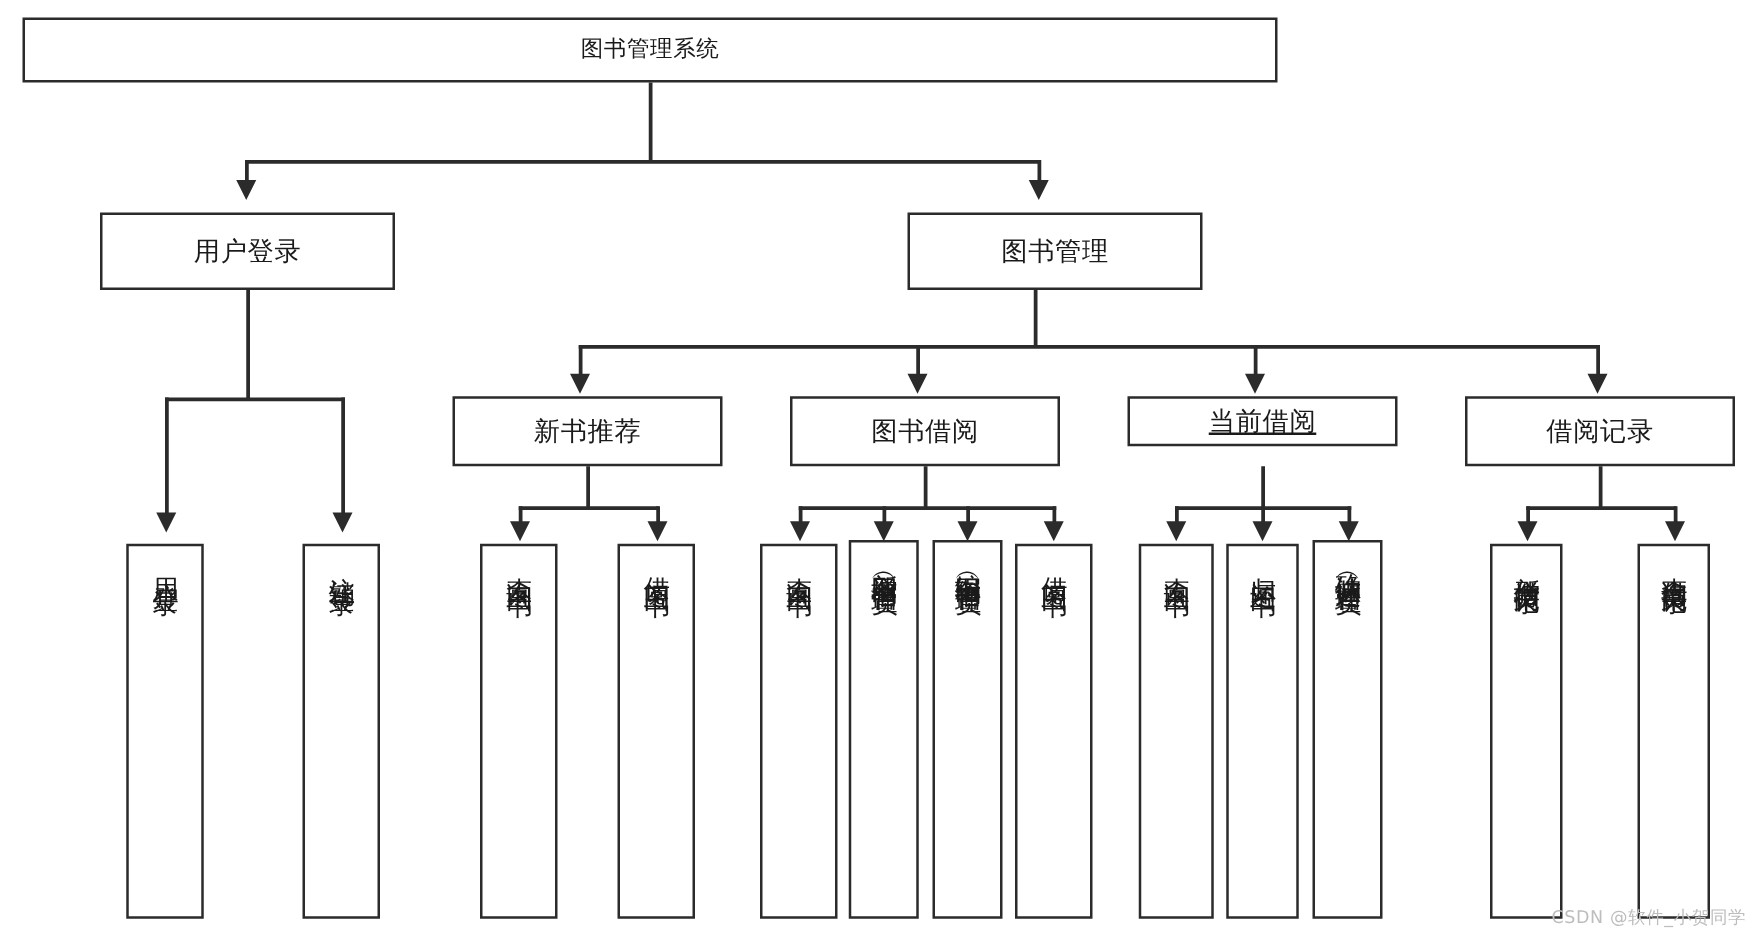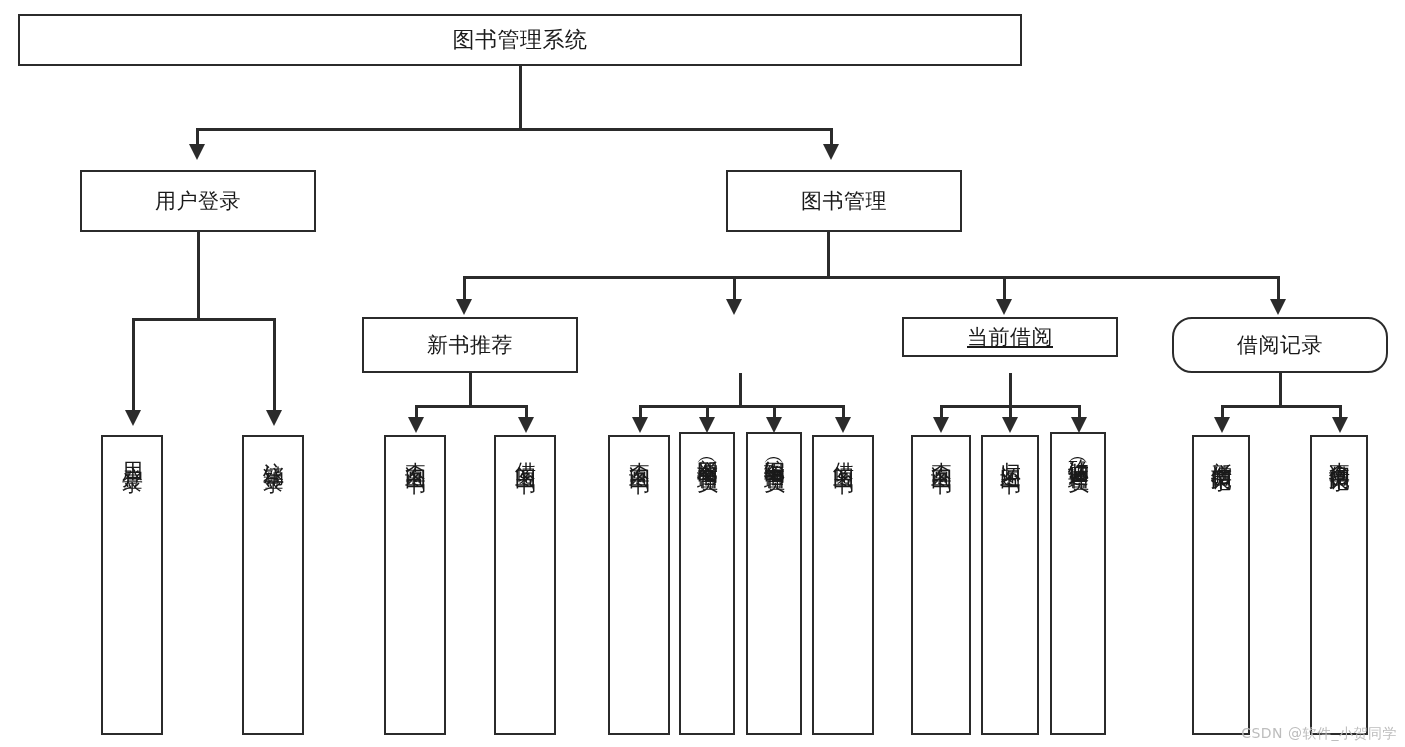--- a/index.html
+++ b/index.html
@@ -28,21 +28,21 @@
   .node .lbl {
     line-height: 1.18;
     text-align: center;
     white-space: nowrap;
   }
   
   .h-node .lbl {
     font-size: 21px;
     letter-spacing: 0.5px;
   }
-  #n-root .lbl { font-size: 22px; }
+  #n-root .lbl { font-size: 18px; }
 
   
   .v-node {
     align-items: flex-start;
     justify-content: center;
     padding-top: 8px;
   }
   .v-node .lbl {
     writing-mode: vertical-rl;
     text-orientation: upright;
@@ -119,24 +119,27 @@
   <div class="vline" style="left:1003px; top:276px; height:25px;"></div>
   <div class="vline" style="left:1277px; top:276px; height:25px;"></div>
   <div class="arrow" style="left:456px; top:299px;"></div>
   <div class="arrow" style="left:726px; top:299px;"></div>
   <div class="arrow" style="left:996px; top:299px;"></div>
   <div class="arrow" style="left:1270px; top:299px;"></div>
 
   <div class="node h-node" id="n-l3-0" style="left:362px; top:317px; width:216px; height:56px;">
     <span class="lbl">新书推荐</span>
   </div>
+  <div class="node h-node" id="n-l3-1" style="left:632px; top:317px; width:216px; height:56px;">
+    <span class="lbl">图书借阅</span>
+  </div>
   <div class="node h-node" id="n-l3-2" style="left:902px; top:317px; width:216px; height:40px;text-decoration:underline;">
     <span class="lbl">当前借阅</span>
   </div>
-  <div class="node h-node" id="n-l3-3" style="left:1172px; top:317px; width:216px; height:56px;border-radius:20px;">
+  <div class="node h-node" id="n-l3-3" style="left:1172px; top:317px; width:216px; height:56px;">
     <span class="lbl">借阅记录</span>
   </div>
 
   <div class="vline" style="left:469px; top:373px; height:34px;"></div>
   <div class="hline" style="left:415px; top:405px; width:112px;"></div>
   <div class="vline" style="left:415px; top:405px; height:14px;"></div>
   <div class="vline" style="left:525px; top:405px; height:14px;"></div>
   <div class="arrow" style="left:408px; top:417px;"></div>
   <div class="arrow" style="left:518px; top:417px;"></div>
 

